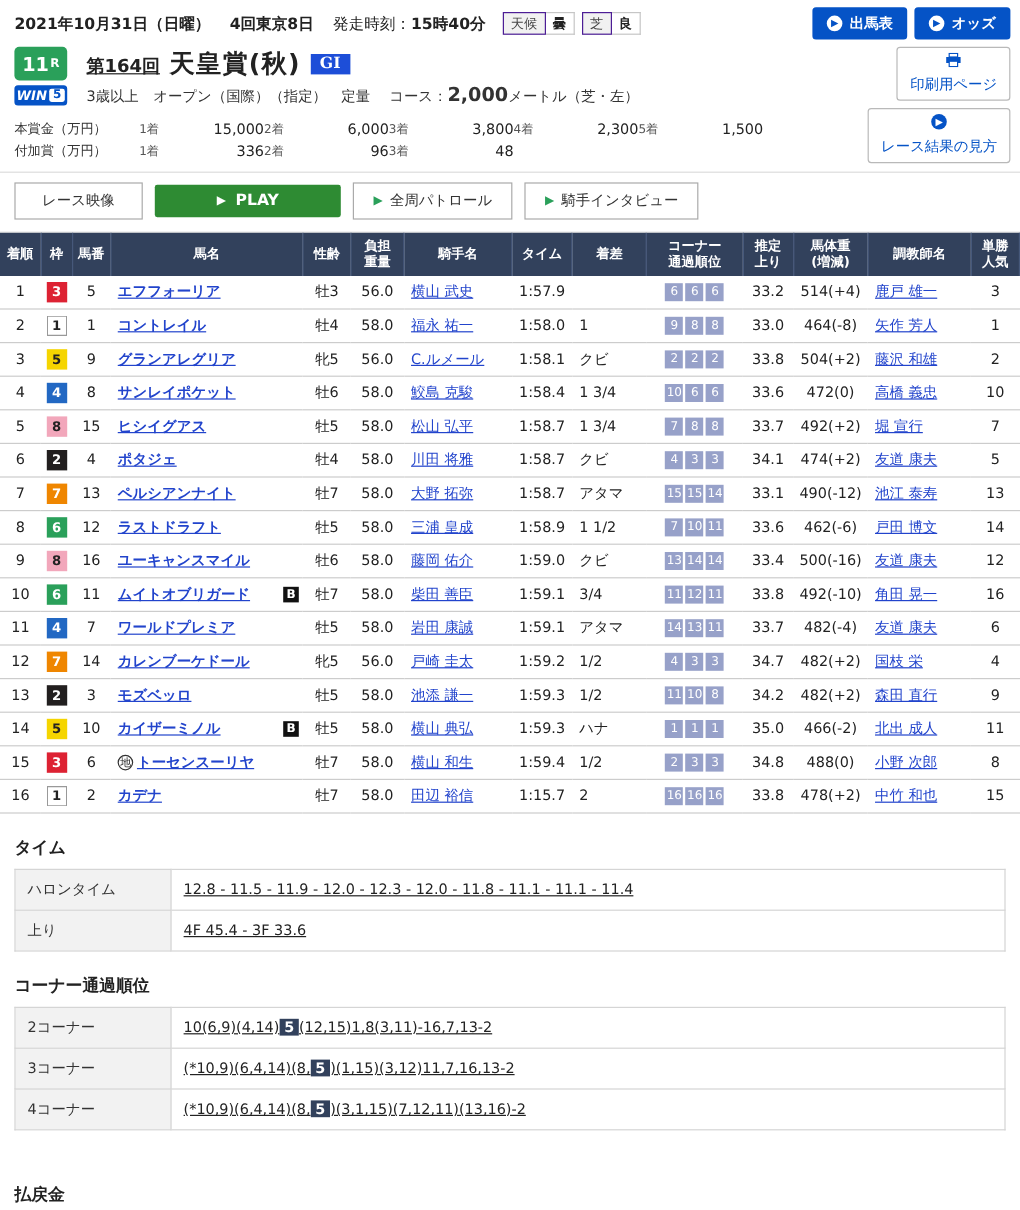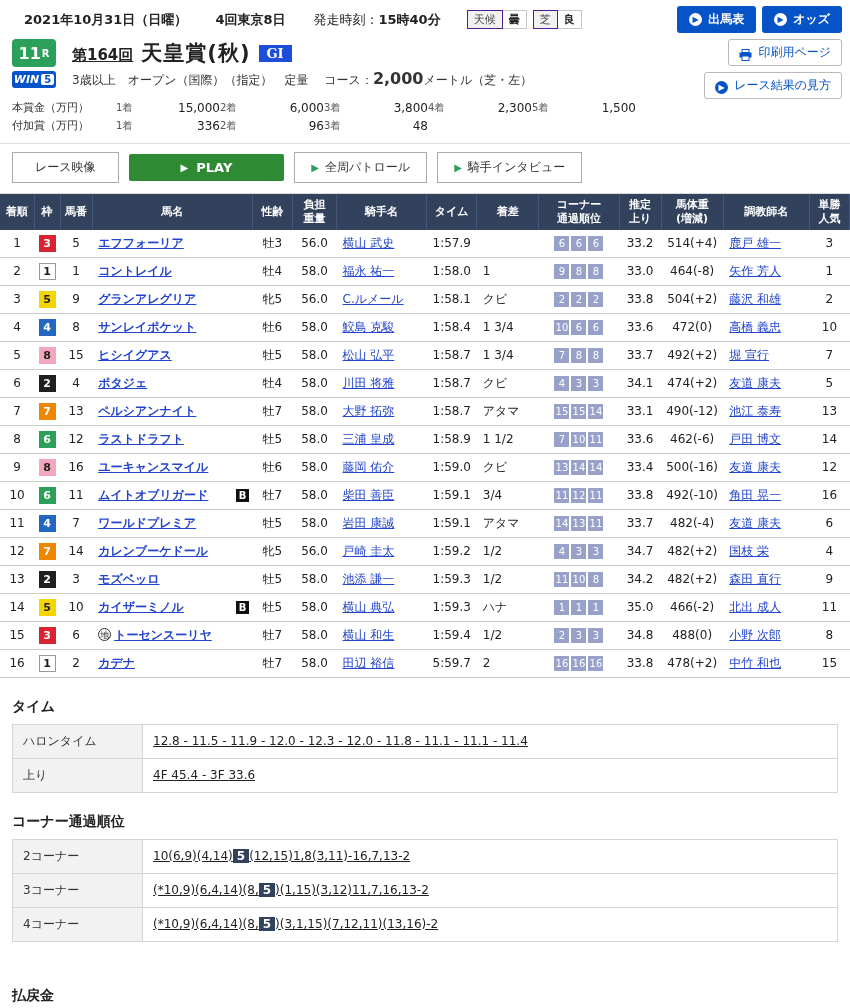--- a/index.html
+++ b/index.html
@@ -1,32 +1,32 @@
 <!DOCTYPE html>
 <html style="--accent: #0553c6; --navy: #32415c; --green: #2aa05a; --link: #2244cc; --cornerbox: #97a1c9;"><head>
 <meta charset="utf-8">
 <style>
   * { box-sizing: border-box; }
   body { margin:0; background:#fff; color:#222; font-family:"DejaVu Sans","Liberation Sans",sans-serif; font-size:12px; }
   .page { width:850px; position:relative; background:#fff; }
 
   
-  .topbar { display:flex; align-items:center; padding:10px 24px 8px; font-size:13px;gap:12px; }
+  .topbar { display:flex; align-items:center; padding:10px 12px 8px; font-size:13px; }
   .tb-date, .tb-meeting { font-weight:bold; margin-right:16px; white-space:nowrap; }
   .tb-start { margin-right:14px; white-space:nowrap; }
   .tb-start .t { font-weight:bold; }
   .wx { display:inline-flex; align-items:center; font-size:11px; }
   .wx .chip  { border:1px solid #4c1d95; padding:1px 6px; background:#f1f1f1; color:#444; }
   .wx .chipv { border:1px solid #c6c6c6; border-left:none; padding:1px 6px; background:#fff; margin-right:6px; font-weight:bold; }
 
   
   .head-buttons { position:absolute; top:6px; right:8px; display:flex; flex-direction:column; align-items:flex-end; gap:6px; z-index:5; }
   .hb-row { display:flex; gap:6px; }
   .btn-blue { background:var(--accent,#0553c6); color:#fff; border:none; border-radius:3px; padding:5px 12px; font-size:12px; font-weight:bold; display:inline-flex; align-items:center; gap:6px; cursor:pointer; font-family:inherit; }
-  .btn-white { background:#fff; color:var(--accent,#0553c6); border:1px solid #b9b9b9; border-radius:3px; padding:4px 10px; font-size:12px; display:inline-flex; align-items:flex-end; gap:6px; cursor:pointer; font-family:inherit; }
+  .btn-white { background:#fff; color:var(--accent,#0553c6); border:1px solid #b9b9b9; border-radius:3px; padding:4px 10px; font-size:12px; display:inline-flex; align-items:center; gap:6px; cursor:pointer; font-family:inherit;flex-direction:column; }
   .circ  { display:inline-block; width:13px; height:13px; border-radius:50%; background:#fff; color:var(--accent,#0553c6); font-size:8px; line-height:13px; text-align:center; font-weight:bold; }
   .circ-blue { background:var(--accent,#0553c6); color:#fff; }
   .prn-icon svg { display:block; }
 
   
   .race-head { display:grid; grid-template-columns:50px 1fr; gap:4px 10px; padding:2px 12px 0; max-width:700px; }
   .race-num { background:var(--green,#2aa05a); color:#fff; border-radius:4px; width:44px; height:28px; display:flex; align-items:center; justify-content:center; font-weight:bold; }
   .race-num .n { font-size:16px; } .race-num .r { font-size:10px; margin-left:1px; }
   .win5 { background:var(--accent,#0553c6); border-radius:3px; color:#fff; font-style:italic; font-weight:bold; font-size:11px; padding:2px 4px; display:inline-flex; align-items:center; gap:2px; width:44px; justify-content:center; margin-top:4px; }
   .win5 .w5 { background:#fff; color:var(--accent,#0553c6); font-style:normal; padding:0 3px; font-size:10px; border-radius:2px; }
@@ -472,21 +472,21 @@
           <td class="c13">8</td>
         </tr>
         <tr>
           <td class="c0">16</td>
           <td class="c1"><span class="frame-box" style="background: rgb(255, 255, 255); color: rgb(34, 34, 34); box-shadow: rgb(153, 153, 153) 0px 0px 0px 1px inset;">1</span></td>
           <td class="c2">2</td>
           <td class="c3 left"><a href="#" class="hn">カデナ</a></td>
           <td class="c4">牡7</td>
           <td class="c5">58.0</td>
           <td class="c6 left"><a href="#">田辺 裕信</a></td>
-          <td class="c7">5:59.7</td>
+          <td class="c7">1:15.7</td>
           <td class="c8 left">2</td>
           <td class="c9"><span class="corner-box">16</span><span class="corner-box">16</span><span class="corner-box">16</span></td>
           <td class="c10">33.8</td>
           <td class="c11">478(+2)</td>
           <td class="c12 left"><a href="#">中竹 和也</a></td>
           <td class="c13">15</td>
         </tr>
       </tbody>
   </table>
 

